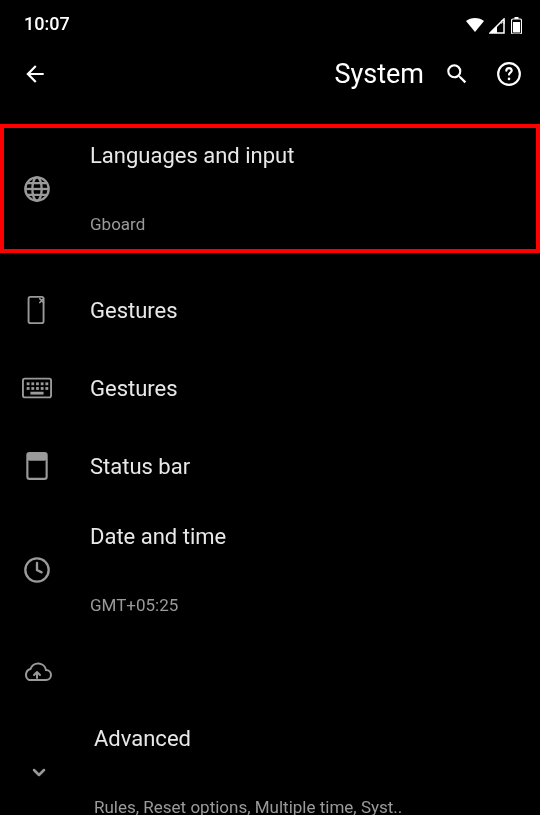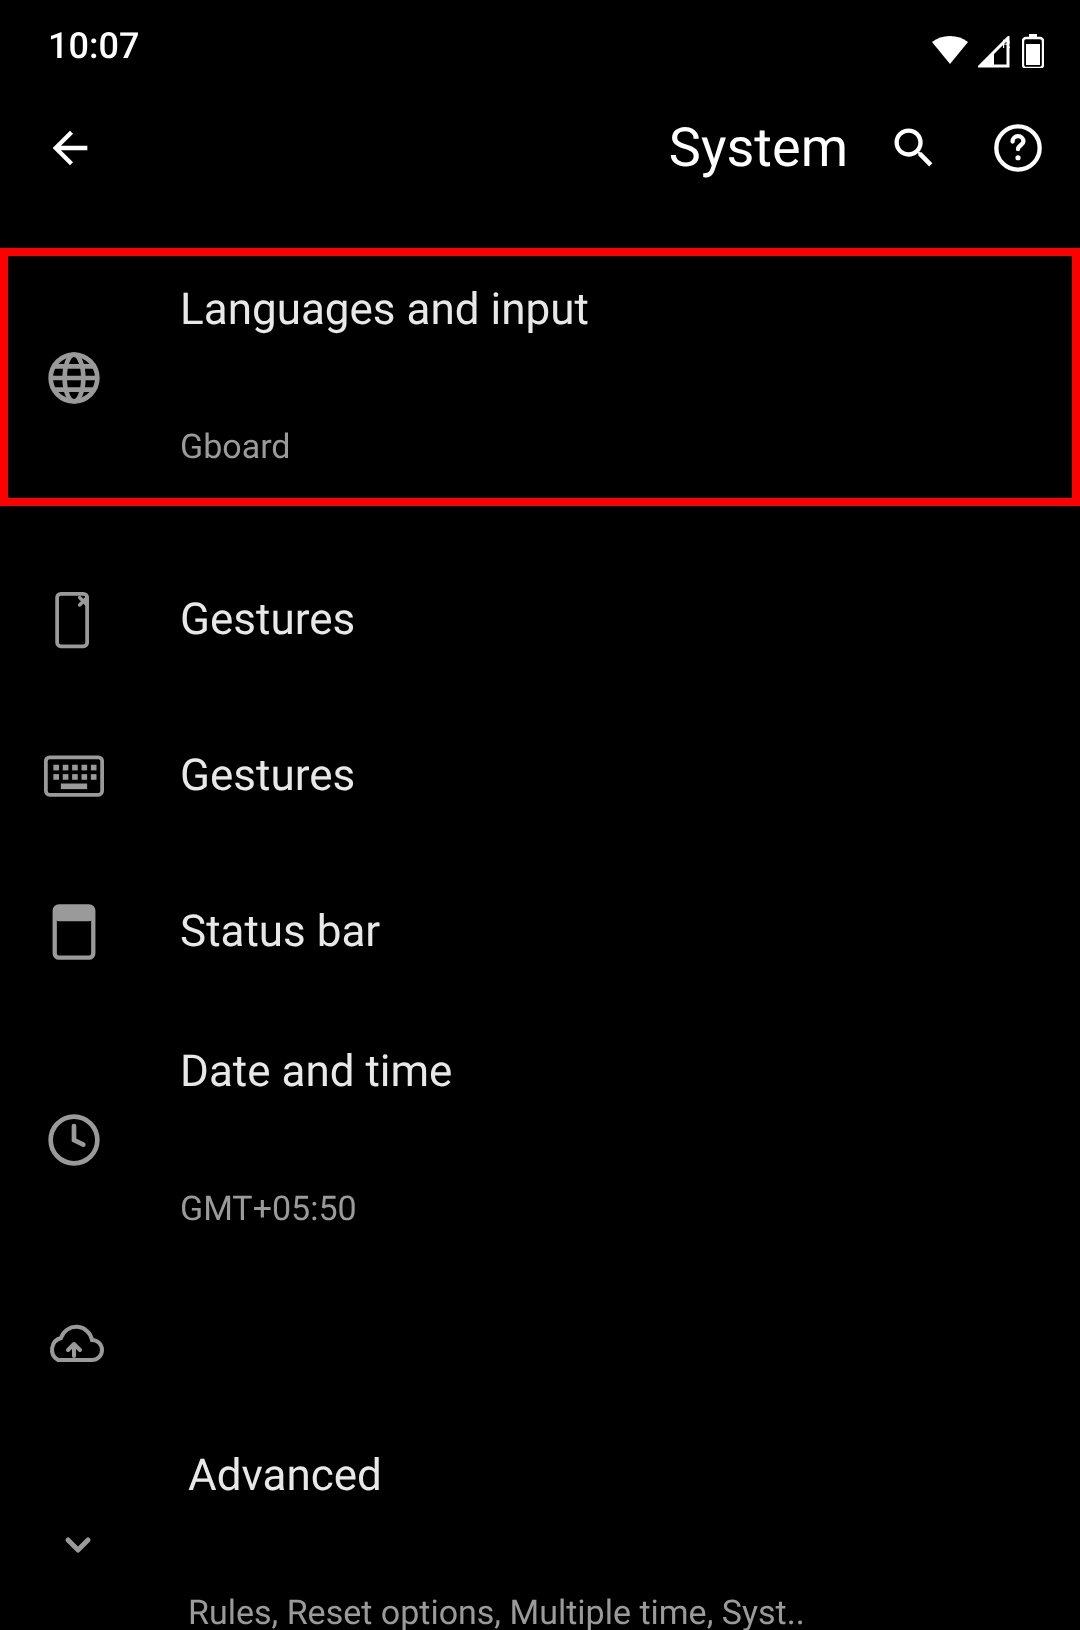--- a/index.html
+++ b/index.html
@@ -219,21 +219,21 @@
 
   <div class="list-item">
     <span class="icon-slot">
       <svg width="28" height="28" viewBox="0 0 24 24">
           <circle cx="12" cy="12" r="10" fill="none" stroke="#9a9a9a" stroke-width="2"></circle>
           <path d="M12 6v6l4 2" stroke="#9a9a9a" stroke-width="2" stroke-linecap="round" fill="none"></path>
         </svg>
     </span>
     <div class="item-text">
       <span class="item-label">Date and time</span>
-      <span class="item-sublabel">GMT+05:50</span>
+      <span class="item-sublabel">GMT+05:25</span>
     </div>
   </div>
 
   <div class="list-item">
     <span class="icon-slot">
       <svg width="30" height="22" viewBox="0 0 30 22">
           <path d="M24 18a5 5 0 0 0 0-10 8 8 0 0 0-15.5-1A6 6 0 0 0 7 18h17z" fill="none" stroke="#9a9a9a" stroke-width="2"></path>
           <path d="M15 16v-6m-3 3l3-3 3 3" fill="none" stroke="#9a9a9a" stroke-width="2" stroke-linecap="round" stroke-linejoin="round"></path>
         </svg>
     </span>

